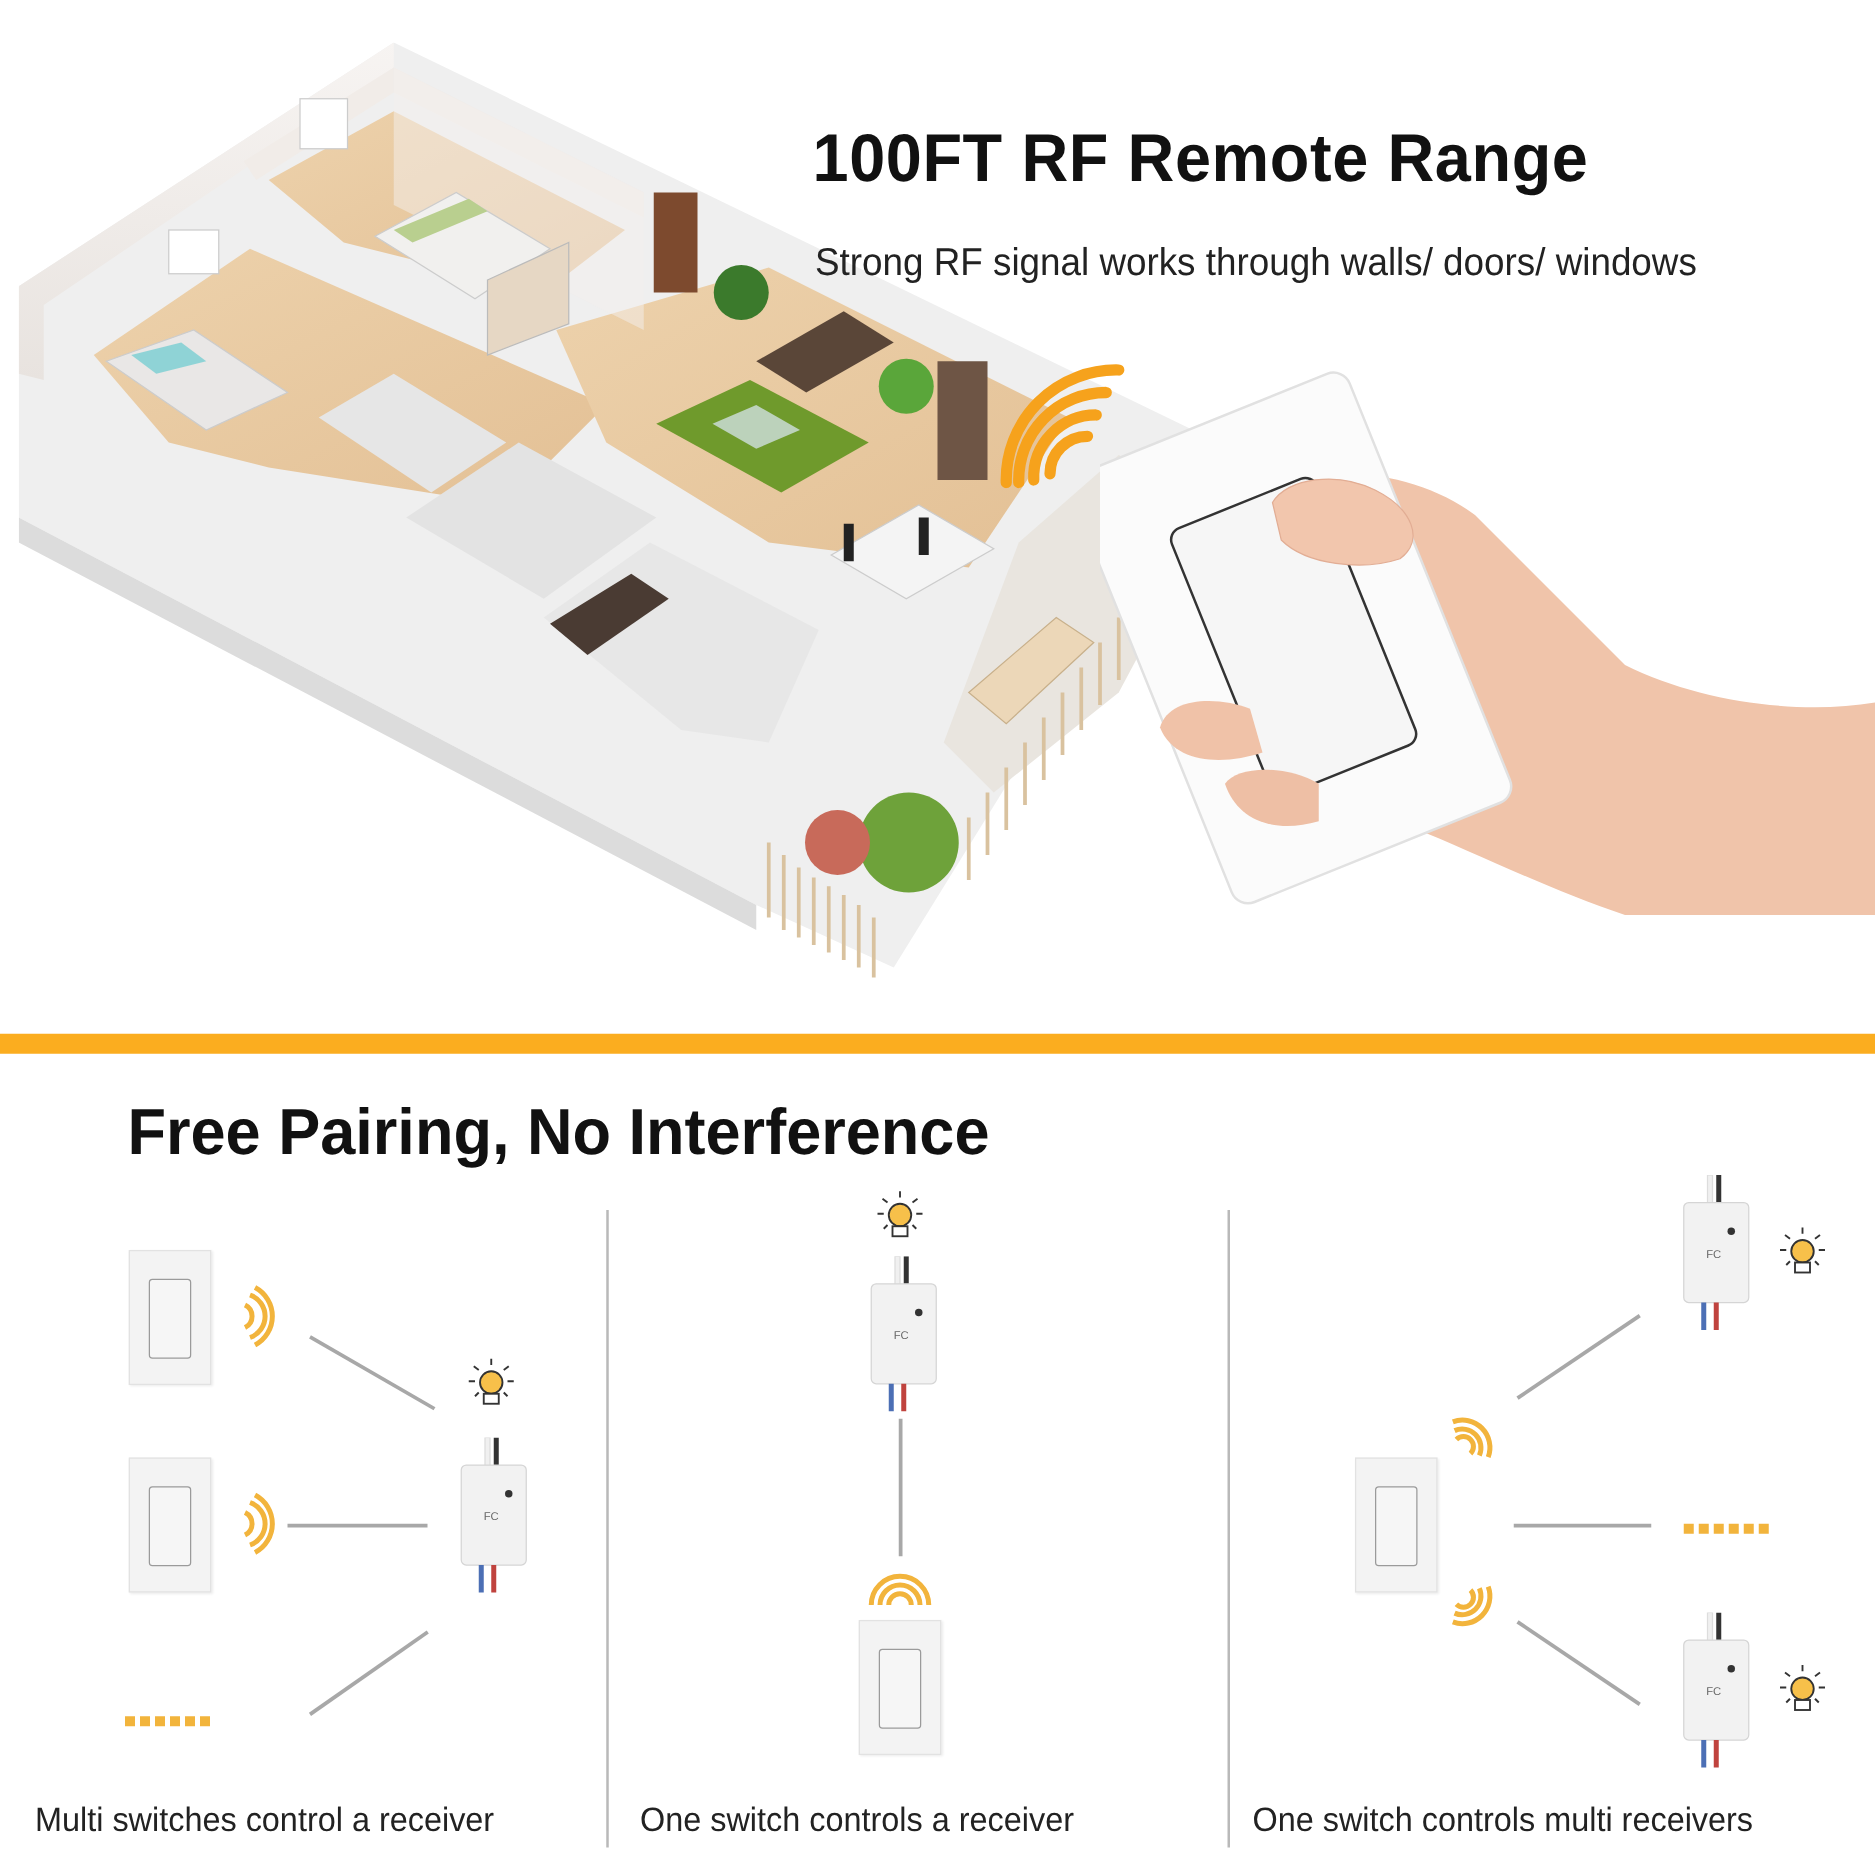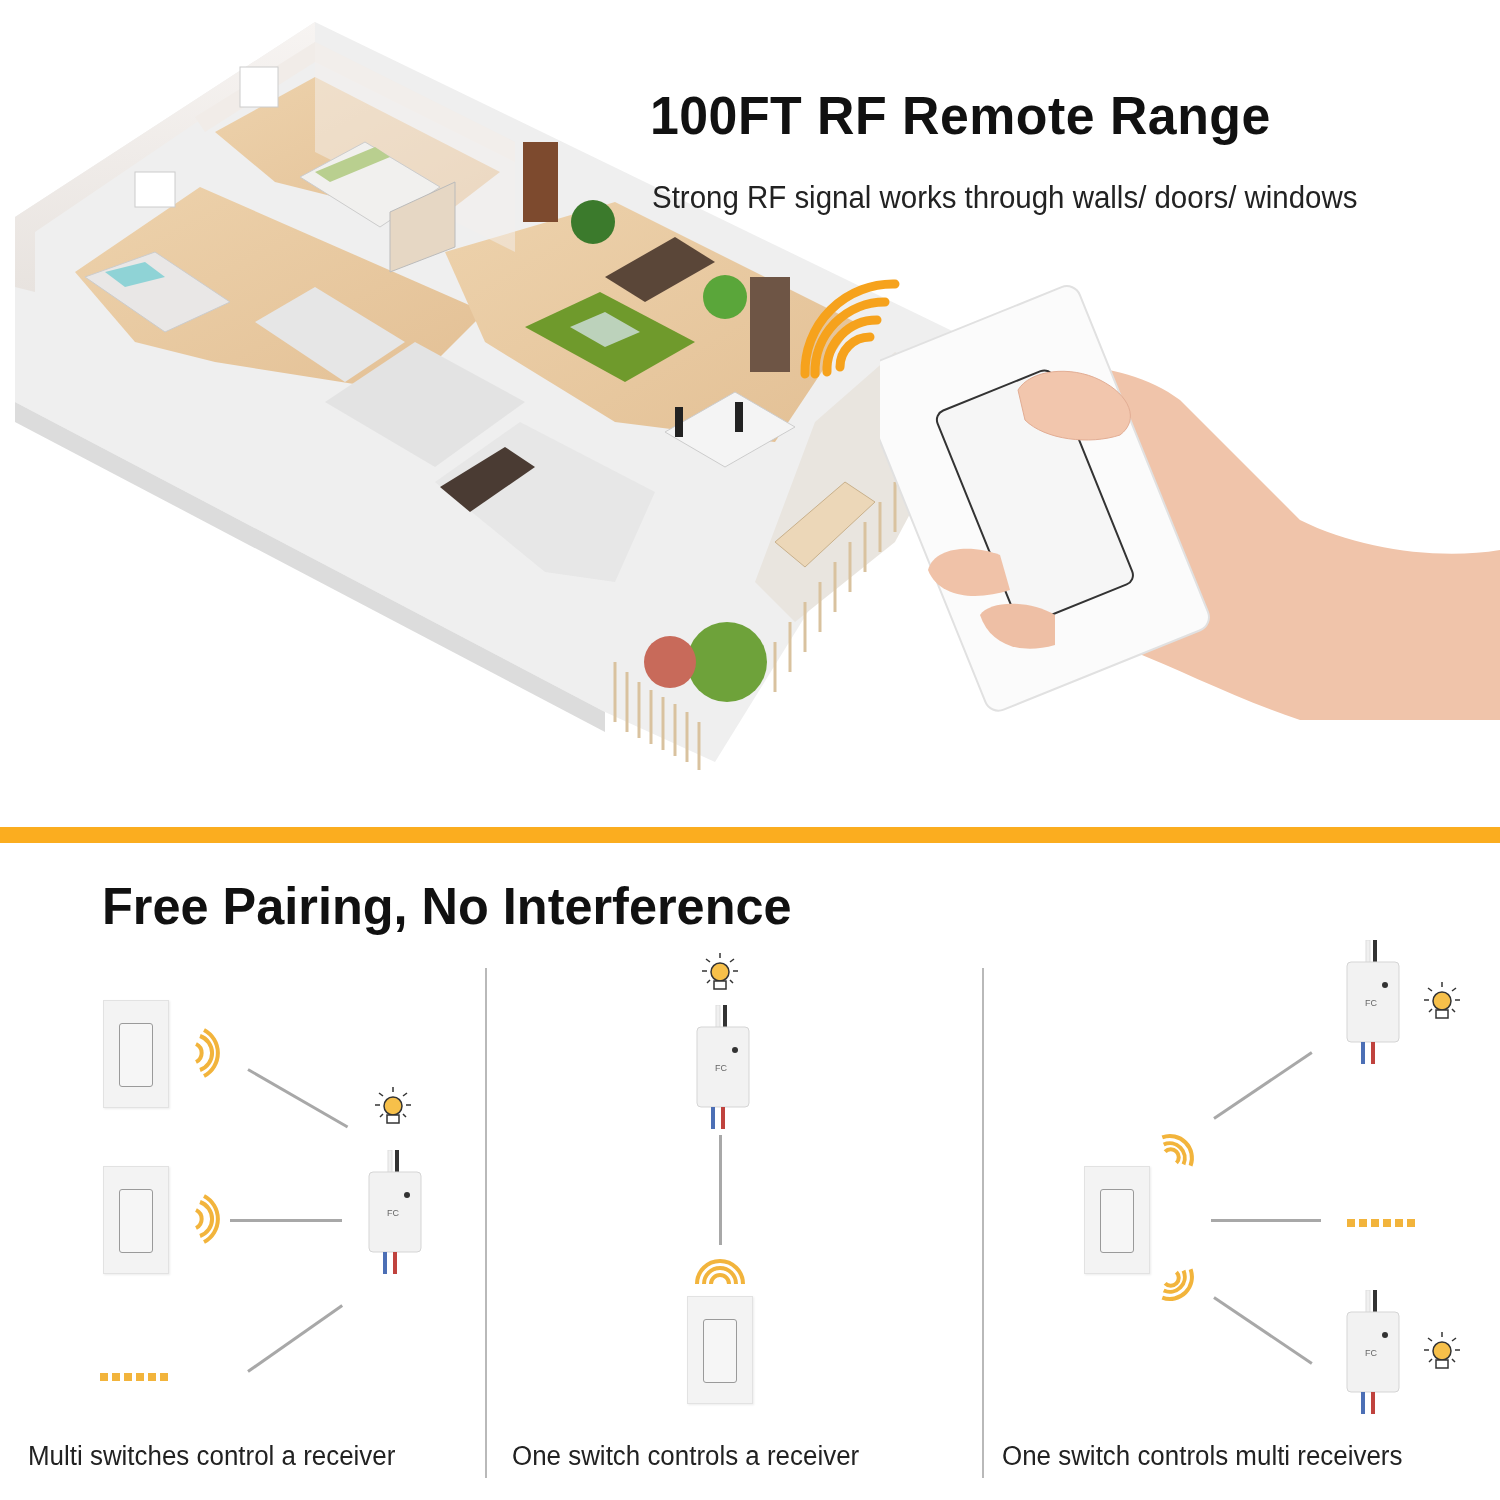--- a/index.html
+++ b/index.html
@@ -1,20 +1,20 @@
 <!DOCTYPE html>
 <html><head>
 <meta charset="utf-8">
 <style>
   html, body { margin:0; padding:0; background:#ffffff; }
   body { width:1500px; height:1500px; position:relative; overflow:hidden; font-family:"Liberation Sans", sans-serif; color:#111; }
   .abs { position:absolute; }
 
   
-  .hero { left:0; top:0; width:1272px; height:800px; }
+  .hero { left:0; top:12px; width:1272px; height:800px; }
   .hero-title { left:650px; top:84px; font-size:54px; font-weight:bold; letter-spacing:0.5px; color:#111; white-space:nowrap; transform:scaleX(0.96); transform-origin:left; }
   .hero-sub { left:652px; top:180px; font-size:31px; color:#222; white-space:nowrap; transform:scaleX(0.95); transform-origin:left; }
 
   .floorplan { left:15px; top:22px; width:960px; height:750px; }
 
   .hand { left:880px; top:270px; width:620px; height:450px; }
 
   
   .divider { left:0; top:827px; width:1500px; height:16px; background:#fbad1f; }
 

